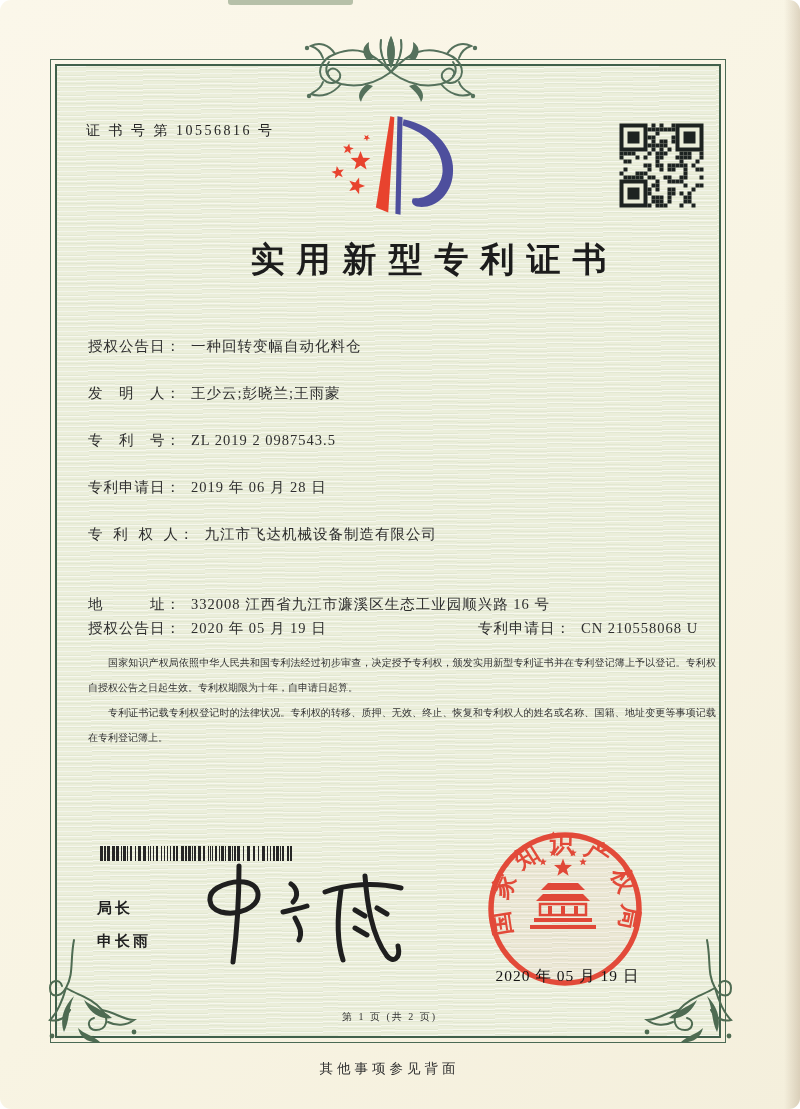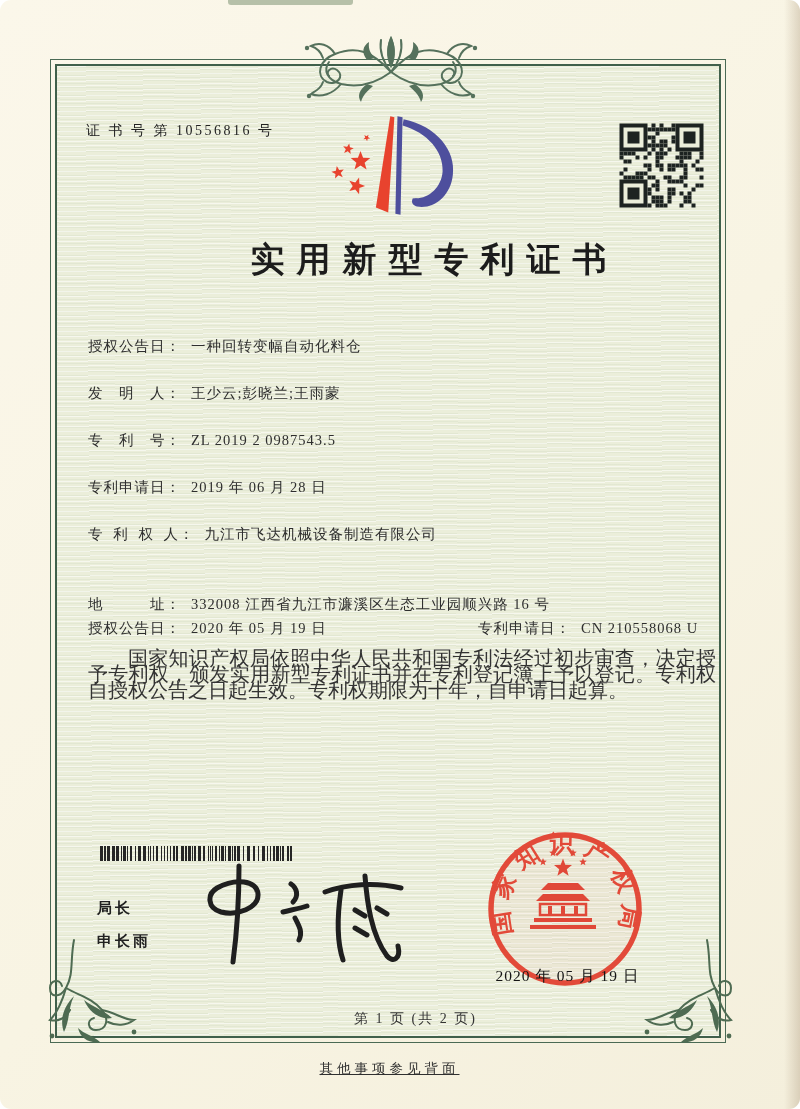--- a/index.html
+++ b/index.html
@@ -25,32 +25,32 @@
   }
   .frame::before{content:"";position:absolute;inset:-7px;border:1px solid #4a6a54;}
   .ornament{position:absolute;pointer-events:none;}
   
   .cert-no{position:absolute;left:86px;top:122px;font-size:14px;letter-spacing:2.5px;color:#222;}
   .title{position:absolute;left:55px;top:237px;width:747px;text-align:center;
     font-size:34px;font-weight:700;letter-spacing:12px;text-indent:12px;color:#1c1c1c;}
   .field-row{position:absolute;left:88px;font-size:14.5px;letter-spacing:1px;white-space:nowrap;color:#2e2e2e;}
   .field-row .val{margin-left:10px;}
   .pair2{position:absolute;left:390px;top:0;}
-  .paras{position:absolute;left:88px;top:650px;width:628px;font-size:20px;
-    line-height:16px;text-align:justify;color:#333;}
+  .paras{position:absolute;left:88px;top:650px;width:628px;font-size:10px;
+    line-height:25px;text-align:justify;color:#333;}
   .paras p{margin:0;text-indent:2em;}
   .officer{position:absolute;left:97px;top:899px;font-family:Liberation Sans, sans-serif;
     font-weight:600;font-size:15px;letter-spacing:3px;color:#222;}
   .officer div{margin-bottom:14px;}
   .seal-date{position:absolute;left:470px;top:966px;width:195px;text-align:center;
     font-size:15.5px;letter-spacing:1px;color:#141414;}
   .page-num{position:absolute;left:55px;top:1010px;width:669px;text-align:center;
-    font-size:14px;letter-spacing:2px;color:#333;margin-left:26px;}
+    font-size:10px;letter-spacing:2px;color:#333;}
   .footer-note{position:absolute;left:55px;top:1060px;width:669px;text-align:center;
-    font-size:13.5px;letter-spacing:4px;color:#2f2f2f;text-decoration:underline;}
+    font-size:13.5px;letter-spacing:4px;color:#2f2f2f;}
   svg{display:block;}
 </style>
 </head>
 <body>
 
 <div class="sheet">
 
   <div class="scan-artifact"></div>
 
   <div class="frame"></div>
@@ -276,20 +276,21 @@
   </div>
   <div class="field-row" style="top:619px;">
     <span class="lbl">授权公告日：</span><span class="val">2020 年 05 月 19 日</span>
     <span class="pair2">
       <span class="lbl">专利申请日：</span><span class="val">CN 210558068 U</span>
     </span>
   </div>
 
   <div class="paras">
     <p>国家知识产权局依照中华人民共和国专利法经过初步审查，决定授予专利权，颁发实用新型专利证书并在专利登记簿上予以登记。专利权自授权公告之日起生效。专利权期限为十年，自申请日起算。</p>
+    <p>专利证书记载专利权登记时的法律状况。专利权的转移、质押、无效、终止、恢复和专利权人的姓名或名称、国籍、地址变更等事项记载在专利登记簿上。</p>
   </div>
 
   <div style="position:absolute;left:100px;top:846px;">
     <svg id="barcode-svg" width="196" height="15" viewBox="0 0 196 15">
         <rect x="0" y="0" width="3" height="15" fill="#262626"></rect>
         <rect x="4" y="0" width="2" height="15" fill="#262626"></rect>
         <rect x="7" y="0" width="3" height="15" fill="#262626"></rect>
         <rect x="12" y="0" width="3" height="15" fill="#262626"></rect>
         <rect x="16" y="0" width="3" height="15" fill="#262626"></rect>
         <rect x="21" y="0" width="1" height="15" fill="#262626"></rect>

